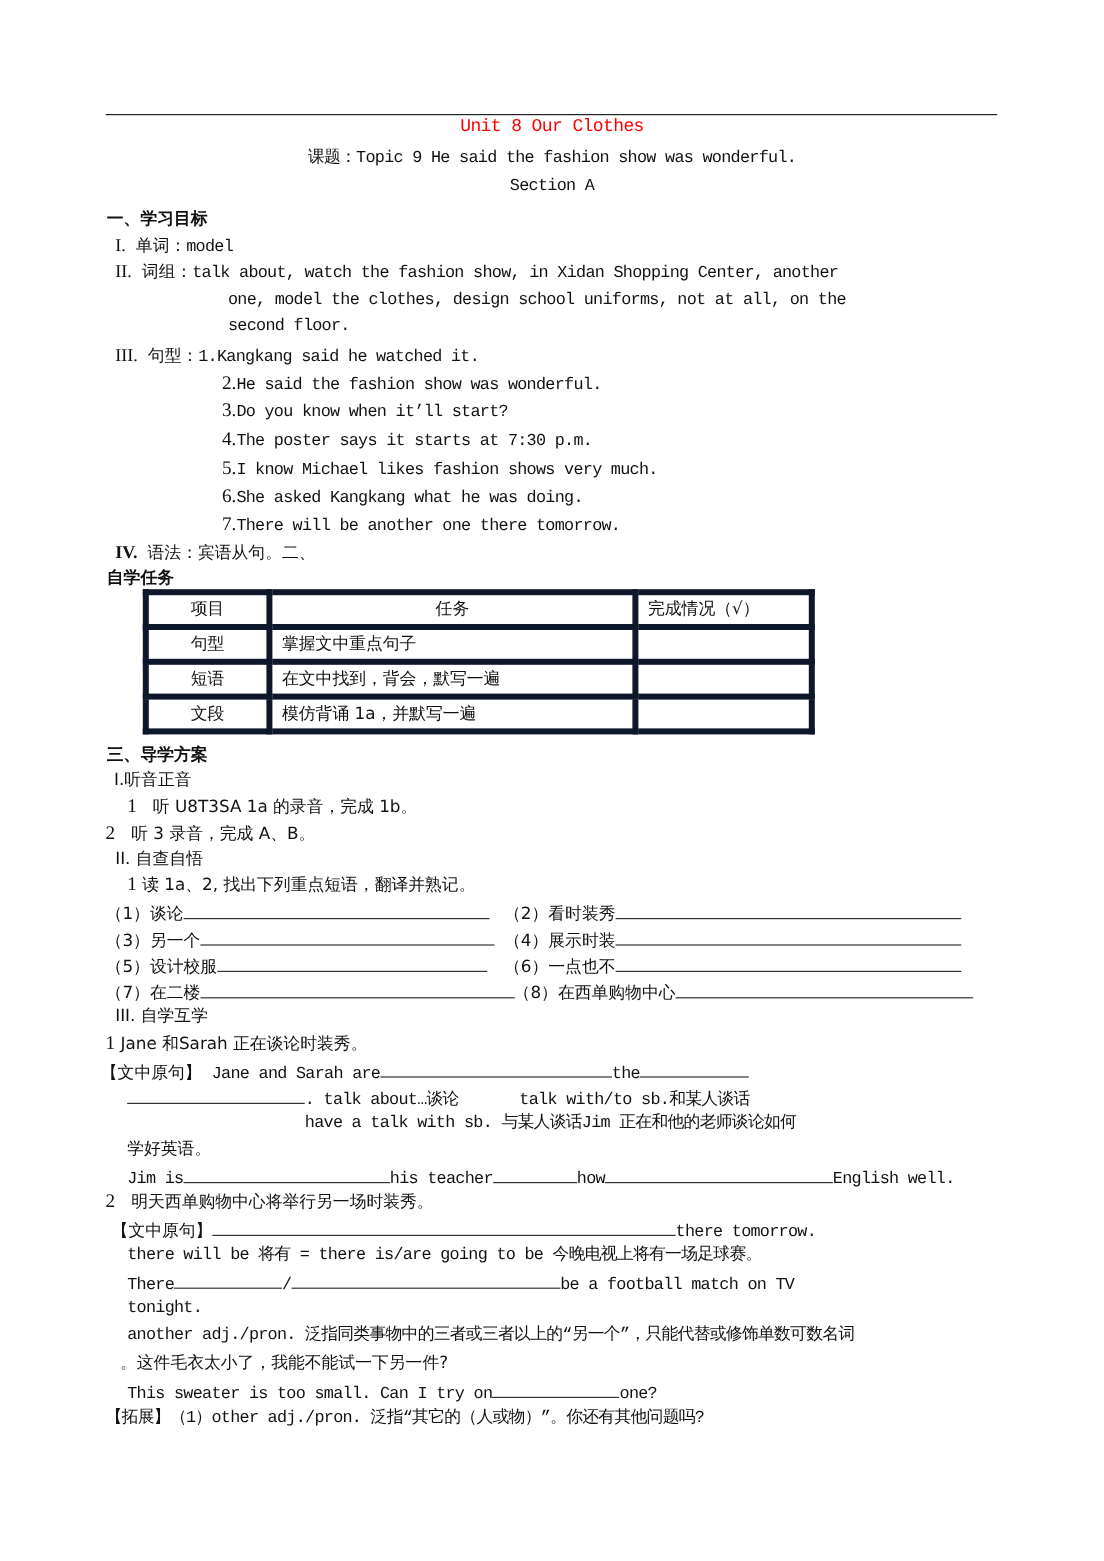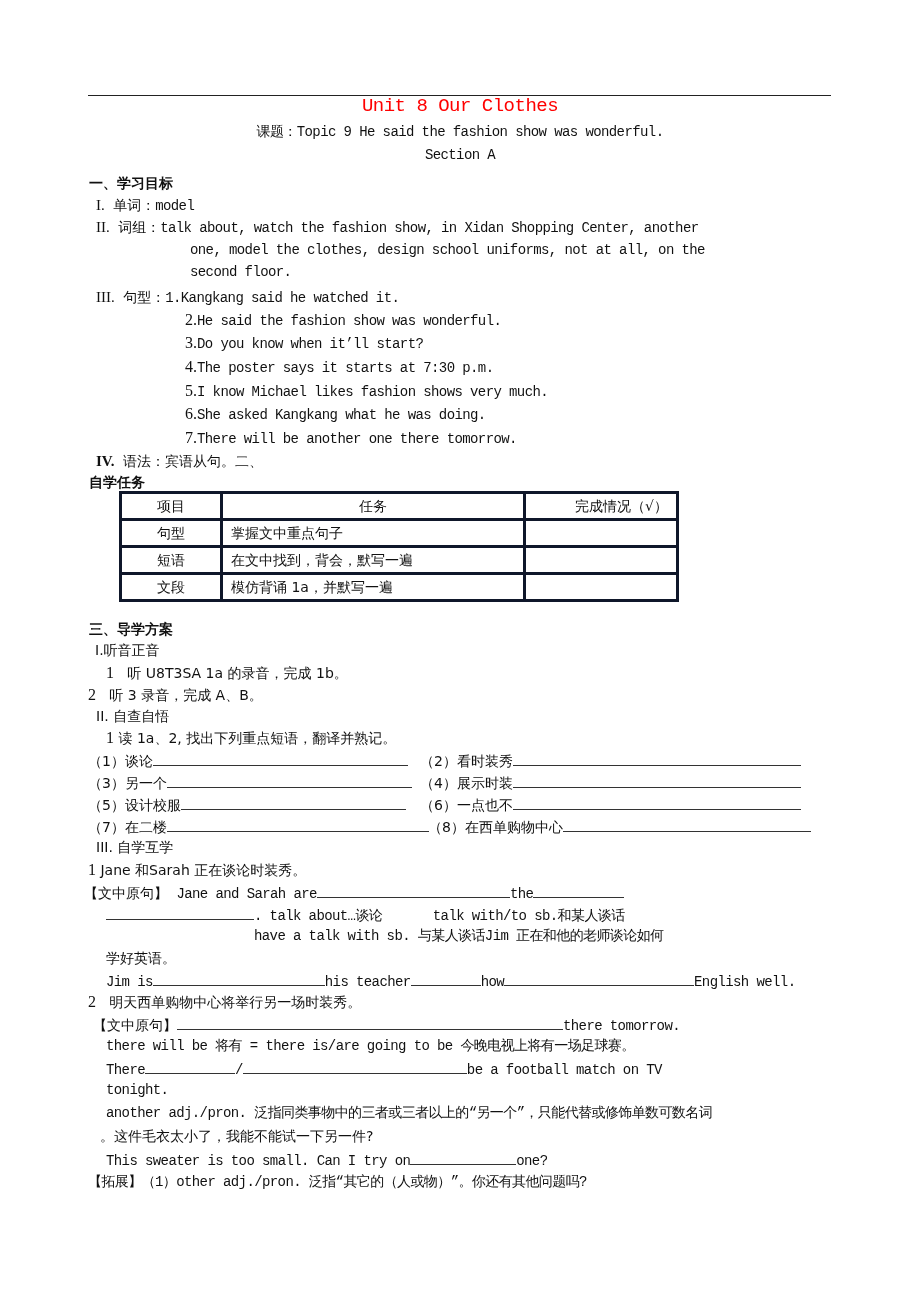--- a/index.html
+++ b/index.html
@@ -7,35 +7,35 @@
       width: 920px; height: 1301px; position: relative; overflow: hidden;
       font-family: "DejaVu Sans Mono", "Liberation Mono", monospace;
       color: #111111; font-size: 14px;
     }
     .abs { position: absolute; white-space: nowrap; line-height: 18px; }
     .mono { font-family: "Liberation Mono", "DejaVu Sans Mono", monospace; font-size: 14px; letter-spacing: -0.6px; }
     .cjk { font-family: "DejaVu Sans", "Liberation Sans", sans-serif; }
     .bold { font-weight: bold; }
     .top-rule { position: absolute; left: 88px; top: 95px; width: 743px; height: 1px; background: #222; }
     .title { position: absolute; left: 0; width: 920px; top: 94px; text-align: center; color: #ff0000;
-      font-family: "Liberation Mono", monospace; font-size: 19px; letter-spacing: -0.5px; line-height: 24px; }
+      font-family: "Liberation Mono", monospace; font-size: 15px; letter-spacing: -0.5px; line-height: 24px; }
     .subtitle { position: absolute; left: 0; width: 920px; text-align: center; font-size: 14px; line-height: 18px; }
     .blank { display: inline-block; border-bottom: 1px solid #333; height: 14px; vertical-align: baseline; }
     .roman { font-family: "Liberation Serif", "DejaVu Serif", serif; font-size: 15px; }
     .num { font-family: "Liberation Serif", "DejaVu Serif", serif; font-size: 16px; }
     table.tasks {
       position: absolute; left: 119px; top: 491px; width: 560px; border-collapse: collapse;
       font-size: 14px;
     }
     table.tasks td {
-      border: 3px solid #0f172a; height: 24px; padding: 0 8px; line-height: 24px; white-space: nowrap;
+      border: 5px solid #0f172a; height: 24px; padding: 0 8px; line-height: 24px; white-space: nowrap;
     }
     table.tasks td.c1 { width: 82px; text-align: center; }
     table.tasks td.c2 { width: 284px; margin-top: 15px; }
-    table.tasks td.c3 { text-align: right; margin-top: 16px; }
+    table.tasks td.c3 { text-align: left; margin-top: 16px; }
     table.tasks tr.head td.c2 { text-align: center; }
   </style>
 </head>
 <body>
 
 <div class="top-rule"></div>
 <div class="title" style="color: rgb(255, 0, 0);">Unit 8 Our Clothes</div>
 <div class="subtitle mono" style="top:123px;">课题：Topic 9 He said the fashion show was wonderful.</div>
 <div class="subtitle mono" style="top:146px;">Section A</div>
 

